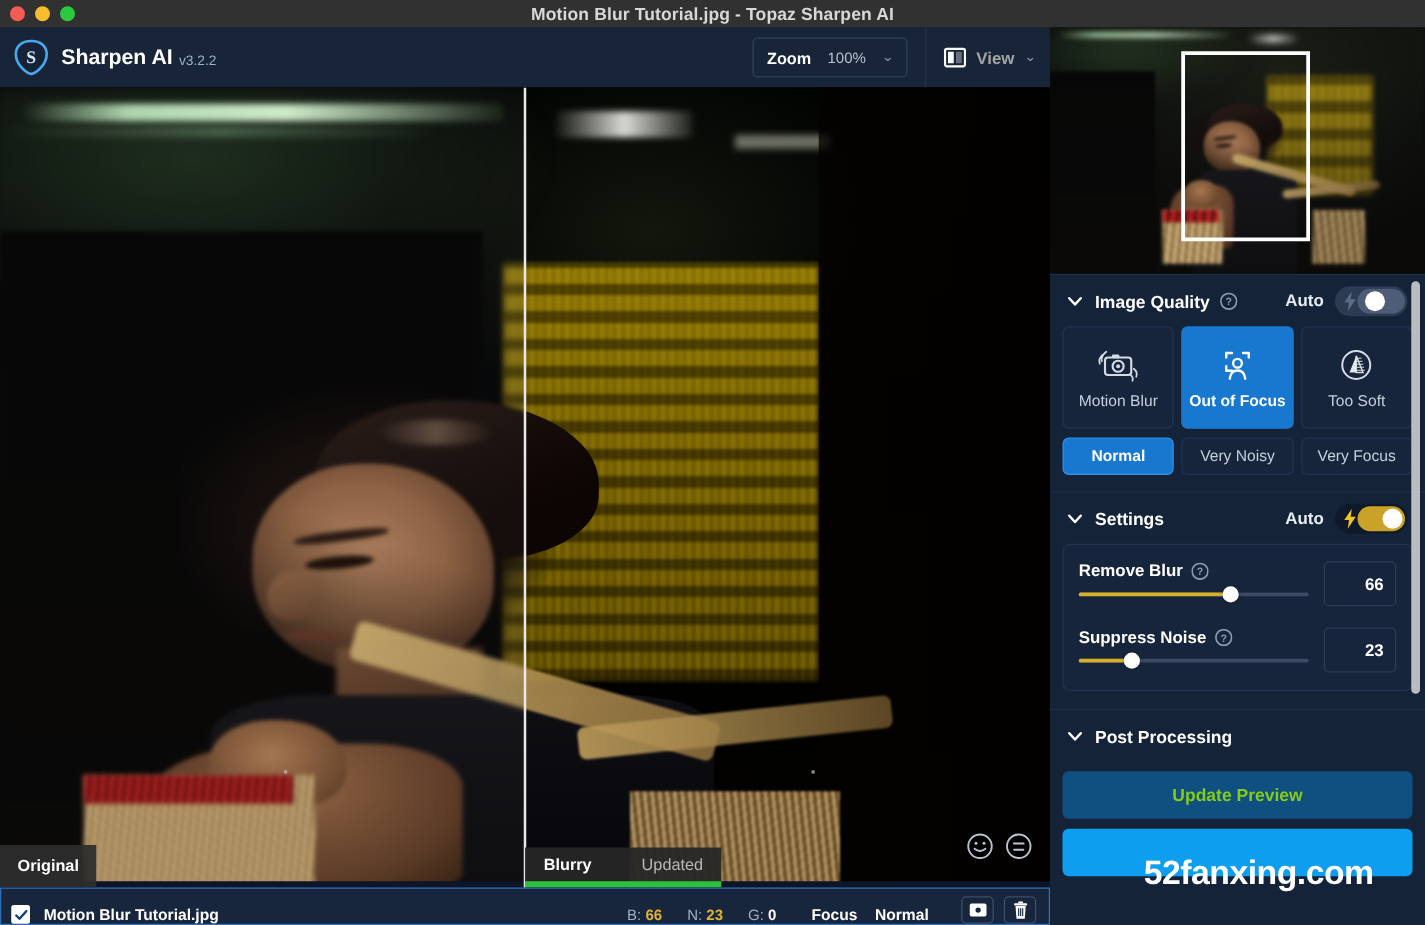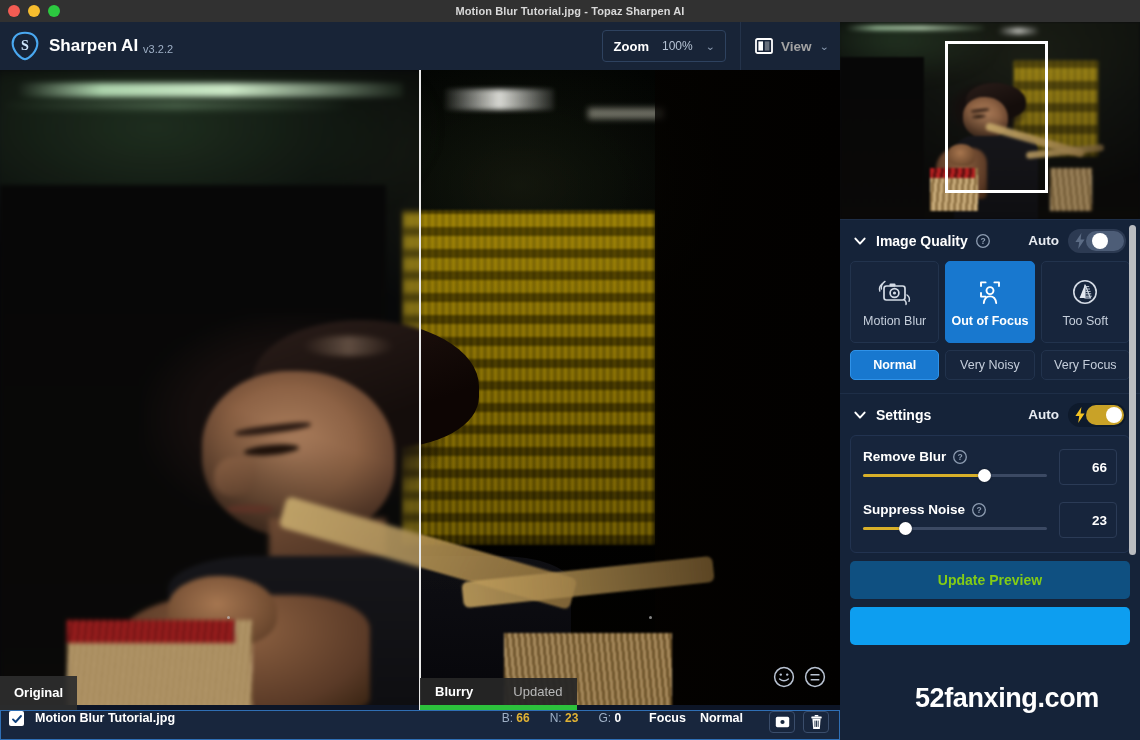--- a/index.html
+++ b/index.html
@@ -21,21 +21,21 @@
     background: #313131;
     display: flex; align-items: center;
   }
   .traffic { position: absolute; left: 8px; top: 0; height: 22px; display: flex; align-items: center; gap: 8px; }
   .dot { width: 12px; height: 12px; border-radius: 50%; display: block; }
   .dot.red { background: #f35c53; }
   .dot.yellow { background: #f7bd2e; }
   .dot.green { background: #2cc940; }
   .title-text {
     width: 100%; text-align: center;
-    font-size: 11px; color: #d8d8d8; font-weight: bold;
+    font-size: 14px; color: #d8d8d8; font-weight: bold;
     letter-spacing: .1px;
   }
 
   
   .toolbar {
     position: absolute; left: 0; top: 22px; width: 840px; height: 48px;
     background: #182437;
     display: flex; align-items: center;
   }
   .brand { display: flex; align-items: center; margin-left: 10px; }
@@ -369,21 +369,21 @@
   }
   .scroll-track {
     position: absolute; right: 2px; top: 0; width: 7px; height: 521px;
     background: transparent;
   }
 
   
   .filebar {
     position: absolute; left: 0; top: 710px; width: 840px; height: 30px;
     background: #18263d; border: 1px solid #2f6fb5;
-    display: flex; align-items: flex-start; padding: 0 8px;
+    display: flex; align-items: flex-end; padding: 0 8px;
   }
   .checkbox {
     width: 15px; height: 15px; background: #fff; border-radius: 2px;
     display: flex; align-items: center; justify-content: center;
     flex: 0 0 15px;
   }
   .file-name { color: #fff; font-size: 12.5px; font-weight: bold; margin-left: 11px; }
   .stats { margin-left: auto; display: flex; align-items: center; gap: 20px; }
   .stat { font-size: 12px; }
   .stat .k { color: #9fb0c6; }
@@ -719,20 +719,26 @@
             </div>
             <div class="track">
               <div class="track-fill" id="fill1" style="width: 23%;"></div>
               <div class="knob" id="knob1" style="left: calc(23% - 6px);"></div>
             </div>
           </div>
           <div class="val-box">23</div>
         </div>
       </div>
 
+      <div class="sec-head" style="margin-top:14px;">
+        <svg class="chev" viewBox="0 0 14 14">
+          <path d="M2.4 4.6 L7 9.6 L11.6 4.6" fill="none" stroke="#fff" stroke-width="2" stroke-linecap="round" stroke-linejoin="round"></path>
+        </svg>
+        <span class="sec-title">Post Processing</span>
+      </div>
 
       <div class="btn-big btn-update">Update Preview</div>
       <div class="btn-big btn-save"></div>
 
       <div class="scroll-track">
         <div class="scrollbar"></div>
       </div>
     </div>
   </div>
 

